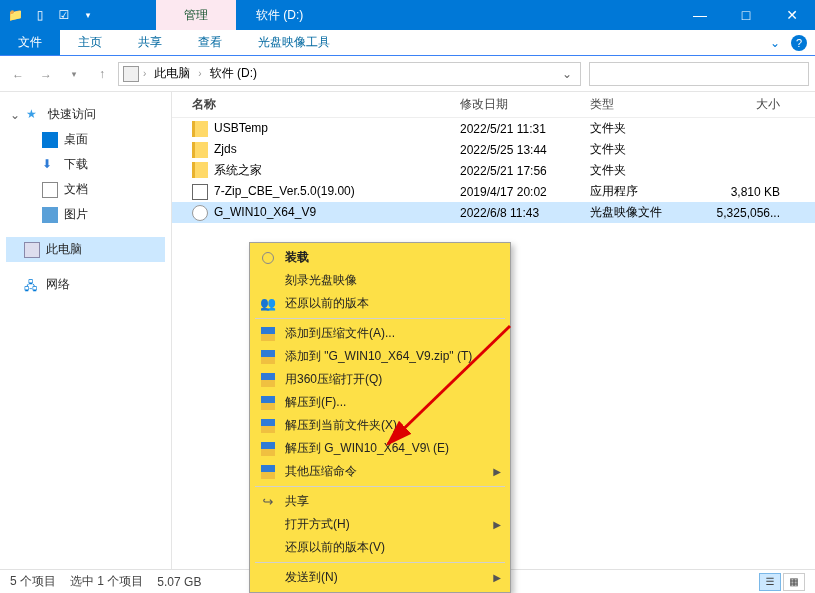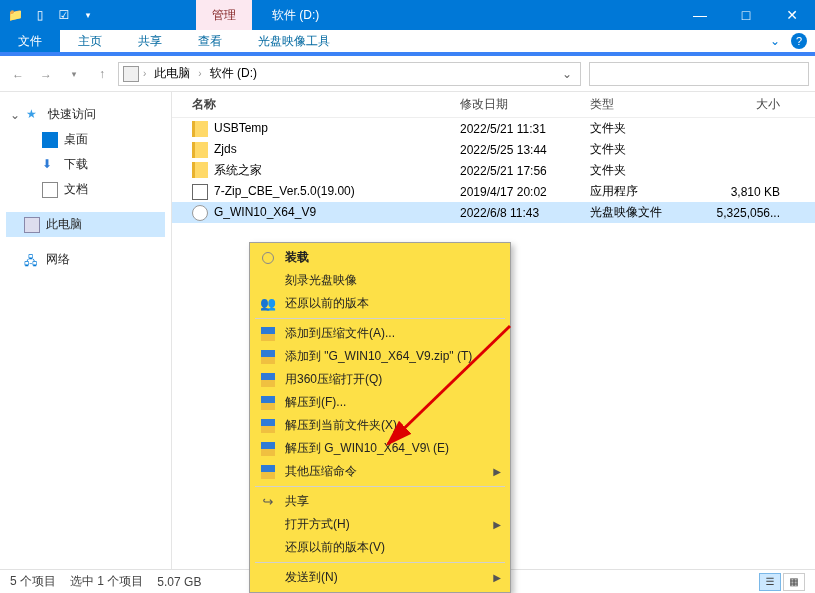--- a/index.html
+++ b/index.html
@@ -1,26 +1,26 @@
 <!DOCTYPE html>
 <html><head>
 <meta charset="utf-8">
 <style>
 * { margin: 0; padding: 0; box-sizing: border-box; font-family: "Microsoft YaHei", "Segoe UI", sans-serif; font-size: 12px; }
 body { width: 815px; height: 593px; background: #fff; overflow: hidden; position: relative; }
 
 .titlebar { height: 30px; background: #0078d7; display: flex; align-items: center; color: #fff; }
 .titlebar .tb-icons { display: flex; align-items: center; gap: 4px; padding-left: 6px; }
 .titlebar .tb-icons span { width: 20px; height: 20px; display: inline-flex; align-items: center; justify-content: center; }
-.titlebar .tab-manage { margin-left: 98px; background: #fce8f0; color: #7f1d1d; padding: 6px 16px; height: 30px; display: flex; align-items: center; }
+.titlebar .tab-manage { margin-left: 58px; background: #fce8f0; color: #14532d; padding: 6px 28px; height: 30px; display: flex; align-items: center; }
 .titlebar .title-text { margin-left: 20px; color: #fff; }
 .titlebar .win-controls { margin-left: auto; display: flex; }
 .titlebar .win-controls span { width: 46px; height: 30px; display: flex; align-items: center; justify-content: center; color: #fff; font-size: 14px; }
 
-.ribbon-tabs { height: 26px; background: #fff; display: flex; align-items: stretch; border-bottom: 4px solid #3b82f6; position: relative; }
+.ribbon-tabs { height: 26px; background: #fff; display: flex; align-items: stretch; border-bottom: 1px solid #3b82f6; position: relative; }
 .ribbon-tabs .file-tab { background: #0078d7; color: #fff; padding: 0 18px; display: flex; align-items: center; }
 .ribbon-tabs .tab { padding: 0 18px; display: flex; align-items: center; color: #0369a1; }
 .ribbon-tabs .help-controls { margin-left: auto; display: flex; align-items: center; gap: 6px; padding-right: 8px; color: #0078d7; }
 .help-controls span { width: 20px; text-align: center; }
 
 .nav-row { height: 36px; display: flex; align-items: center; padding: 0 6px; gap: 4px; border-bottom: 1px solid #e5e5e5; }
 .nav-btn { width: 24px; height: 24px; display: flex; align-items: center; justify-content: center; color: #888; }
 .breadcrumb { flex: 1; height: 24px; border: 1px solid #ccc; display: flex; align-items: center; padding: 0 4px; gap: 4px; }
 .breadcrumb .pc-icon { width: 16px; height: 16px; background: #f0f0f0; border: 1px solid #999; }
 .breadcrumb .crumb { padding: 0 4px; }
@@ -138,20 +138,24 @@
         <span>桌面</span>
       </div>
     <div class="sb-item indent">
         <span class="sb-icon" style="color:#2e7bd6">⬇</span>
         <span>下载</span>
       </div>
     <div class="sb-item indent">
         <span class="sb-icon" style="background:#fff;border:1px solid #888"></span>
         <span>文档</span>
       </div>
+    <div class="sb-item indent">
+        <span class="sb-icon" style="background:#5aa0d8"></span>
+        <span>图片</span>
+      </div>
     <div style="height:10px"></div>
     <div class="sb-item highlight">
         <span class="sb-icon pc"></span>
         <span>此电脑</span>
       </div>
     <div style="height:10px"></div>
     <div class="sb-item">
         <span class="sb-icon net">🖧</span>
         <span>网络</span>
       </div>

